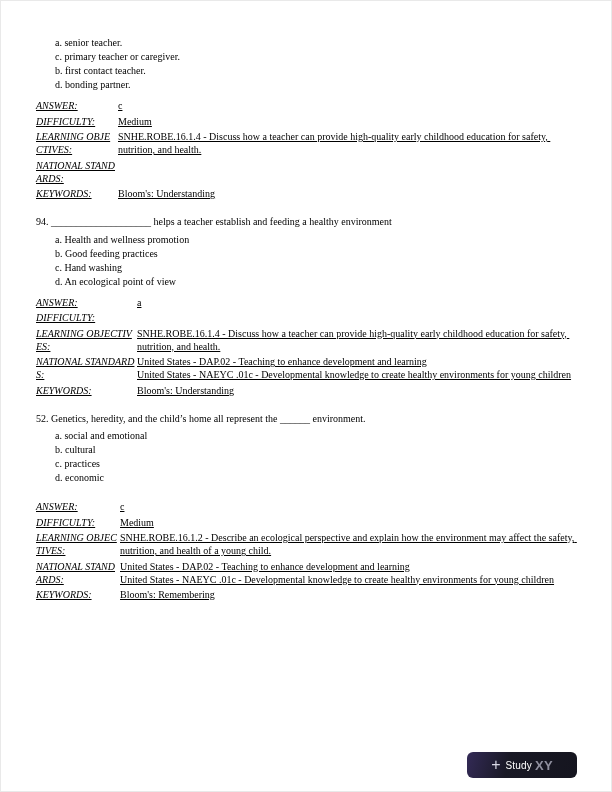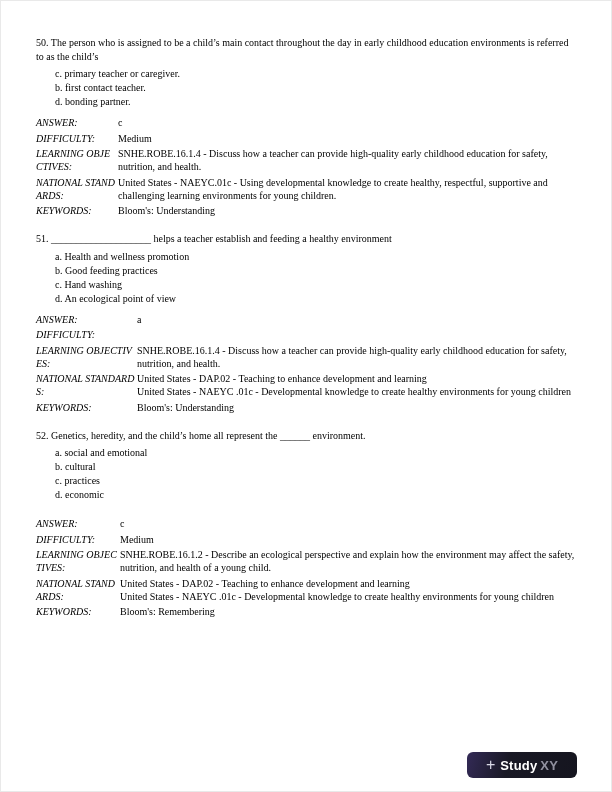--- a/index.html
+++ b/index.html
@@ -29,20 +29,21 @@
     line-height: 13.5px;
   }
   .options { margin: 0 0 7px 19px; }
   .option { line-height: 14px; }
   .meta { }
   .meta-row {
     display: grid;
     grid-template-columns: var(--lw) 1fr;
     margin-bottom: 2.5px;
     line-height: 13px;
+    text-decoration: underline;
   }
   .q-a { --lw: 82px; }
   .q-b { --lw: 101px; }
   .q-c { --lw: 84px; }
   .meta-gap { margin-top: 15px; }
   .meta-label {
     font-style: italic;
     word-break: break-all;
     padding-right: 2px;
   }
@@ -64,42 +65,42 @@
   }
   .badge .plus {
     color: #d9d9e6;
     font-size: 16px;
     line-height: 16px;
     font-weight: 400;
     margin-right: 2px;
   }
   .badge .study {
     color: #ffffff;
-    font-size: 13px;
-    font-weight: 700;
+    font-size: 10px;
+    font-weight: 400;
     letter-spacing: 0.2px;
   }
   .badge .xy {
     color: #90909f;
     font-size: 13px;
     font-weight: 700;
     letter-spacing: 0.2px;
   }
 </style>
 </head>
 <body>
 
 <div class="content">
 
   <section class="question">
-    <p class="stem">
-      <span>50.</span>
-      <span>The person who is assigned to be a child’s main contact throughout the day in early childhood education environments is referred to as the child’s</span>
-    </p>
     <div class="options">
+      <div class="option">
+        <span>a.</span>
+        <span>senior teacher.</span>
+      </div>
       <div class="option">
         <span>c.</span>
         <span>primary teacher or caregiver.</span>
       </div>
       <div class="option">
         <span>b.</span>
         <span>first contact teacher.</span>
       </div>
       <div class="option">
         <span>d.</span>
@@ -114,32 +115,31 @@
       <div class="meta-row">
         <span class="meta-label">DIFFICULTY:</span>
         <span class="meta-value">Medium</span>
       </div>
       <div class="meta-row">
         <span class="meta-label">LEARNING OBJECTIVES:</span>
         <span class="meta-value">SNHE.ROBE.16.1.4 - Discuss how a teacher can provide high-quality early childhood education for safety, nutrition, and health.</span>
       </div>
       <div class="meta-row">
         <span class="meta-label">NATIONAL STANDARDS:</span>
-        <span class="meta-value">United States - NAEYC.01c - Using developmental knowledge to create healthy, respectful, supportive and challenging learning environments for young children.</span>
       </div>
       <div class="meta-row">
         <span class="meta-label">KEYWORDS:</span>
         <span class="meta-value">Bloom's: Understanding</span>
       </div>
     </div>
   </section>
 
   <section class="question">
     <p class="stem">
-      <span>51.</span>
+      <span>94.</span>
       <span>____________________ helps a teacher establish and feeding a healthy environment</span>
     </p>
     <div class="options">
       <div class="option">
         <span>a.</span>
         <span>Health and wellness promotion</span>
       </div>
       <div class="option">
         <span>b.</span>
         <span>Good feeding practices</span>

